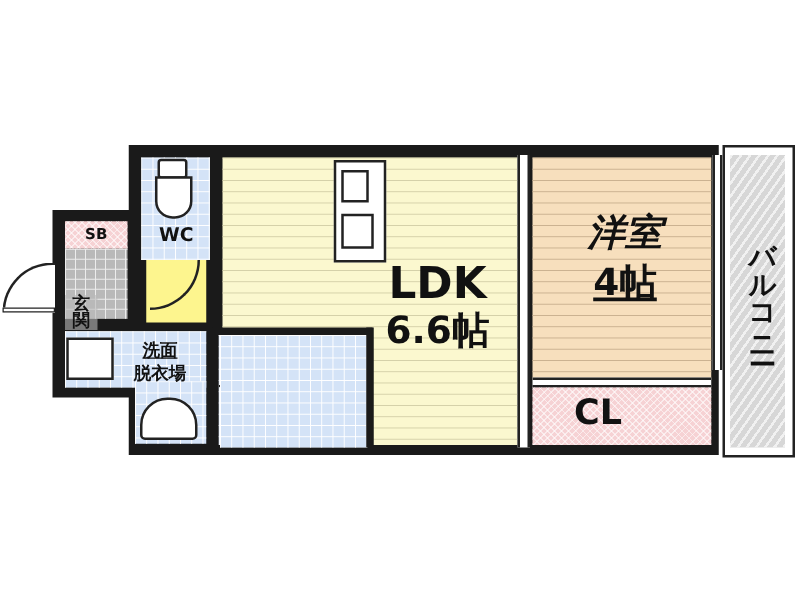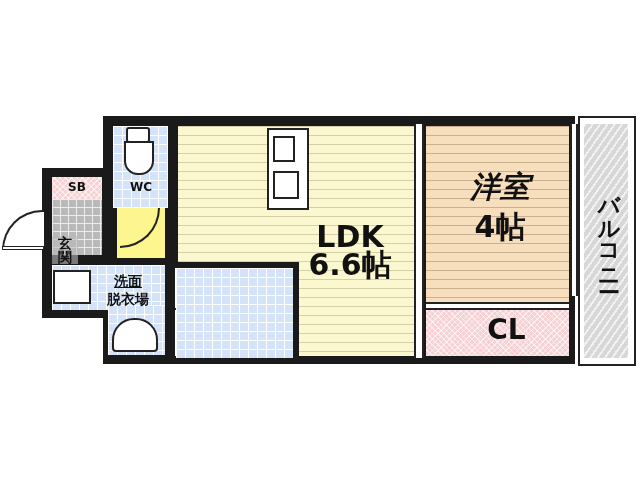--- a/index.html
+++ b/index.html
@@ -20,21 +20,21 @@
 <body>
 
 <div class="abs wall" style="left:103px;top:116px;width:472px;height:248px;"></div>
 <div class="abs wall" style="left:42px;top:168px;width:66px;height:150px;"></div>
 
 <div class="abs tile" style="left:113px;top:126px;width:55px;height:82px;"></div>
 <div class="abs yellow" style="left:117px;top:208px;width:48px;height:50px;"></div>
 <div class="abs" style="left:120px;top:208px;width:40px;height:40px;border-right:2px solid #222;border-bottom:2px solid #222;border-bottom-right-radius:40px;"></div>
 <div class="abs fixture" style="left:126px;top:127px;width:24px;height:16px;border-radius:3px;"></div>
 <div class="abs fixture" style="left:124px;top:141px;width:30px;height:34px;border-radius:0 0 14px 14px;"></div>
-<div class="abs lbl" style="left:118px;top:181px;width:46px;font-size:12px;">WC</div>
+<div class="abs lbl" style="left:118px;top:181px;width:46px;font-size:15px;">WC</div>
 
 <div class="abs pinkx" style="left:52px;top:177px;width:50px;height:22px;"></div>
 <div class="abs lbl" style="left:52px;top:181px;width:50px;font-size:12px;">SB</div>
 <div class="abs gtile" style="left:52px;top:199px;width:50px;height:56px;"></div>
 <div class="abs lbl" style="left:52px;top:236px;width:26px;font-size:14px;background:rgba(185,185,185,.6);">玄関</div>
 <div class="abs" style="left:2px;top:210px;width:42px;height:40px;border-top:2px solid #222;border-left:2px solid #222;border-top-left-radius:42px;background:#fff;"></div>
 <div class="abs" style="left:2px;top:246px;width:42px;height:4px;background:#fff;border:1px solid #222;"></div>
 
 <div class="abs tile" style="left:52px;top:265px;width:113px;height:45px;"></div>
 <div class="abs tile" style="left:108px;top:305px;width:57px;height:50px;"></div>
@@ -48,30 +48,30 @@
 <div class="abs lbl" style="left:178px;top:322px;width:58px;font-size:16px;">浴室</div>
 <div class="abs fixture" style="left:240px;top:270px;width:46px;height:80px;border-radius:6px;"></div>
 
 <div class="abs ldk" style="left:178px;top:126px;width:236px;height:230px;"></div>
 <div class="abs tile" style="left:176px;top:268px;width:118px;height:90px;"></div>
 <div class="abs" style="left:293px;top:262px;width:6px;height:96px;background:#1a1a1a;"></div>
 <div class="abs" style="left:170px;top:262px;width:128px;height:6px;background:#1a1a1a;"></div>
 <div class="abs fixture" style="left:267px;top:128px;width:42px;height:82px;"></div>
 <div class="abs fixture" style="left:273px;top:136px;width:22px;height:26px;"></div>
 <div class="abs fixture" style="left:273px;top:171px;width:26px;height:28px;"></div>
-<div class="abs lbl" style="left:310px;top:222px;width:80px;font-size:30px;">LDK</div>
+<div class="abs lbl" style="left:310px;top:210px;width:80px;font-size:35px;">LDK</div>
 <div class="abs lbl" style="left:300px;top:250px;width:100px;font-size:30px;">6.6帖</div>
 
 <div class="abs" style="left:414px;top:124px;width:10px;height:234px;background:#fff;border-left:2px solid #222;border-right:2px solid #222;"></div>
 
 <div class="abs yoshitsu" style="left:426px;top:126px;width:143px;height:178px;"></div>
 <div class="abs lbl" style="left:450px;top:172px;width:100px;font-size:30px;font-style:italic;">洋室</div>
-<div class="abs lbl" style="left:450px;top:212px;width:100px;font-size:30px;">4帖</div>
+<div class="abs lbl" style="left:450px;top:212px;width:100px;font-size:30px;text-decoration:underline;">4帖</div>
 <div class="abs" style="left:426px;top:302px;width:143px;height:8px;background:#fff;border-top:2px solid #222;border-bottom:2px solid #222;"></div>
 
 <div class="abs pinkx" style="left:426px;top:310px;width:143px;height:46px;"></div>
-<div class="abs lbl" style="left:430px;top:316px;width:153px;font-size:28px;">CL</div>
+<div class="abs lbl" style="left:402px;top:316px;width:153px;font-size:28px;">CL</div>
 
 <div class="abs" style="left:570px;top:124px;width:8px;height:172px;background:#fff;border-left:2px solid #222;border-right:2px solid #222;"></div>
 
 <div class="abs" style="left:578px;top:116px;width:58px;height:250px;background:#fff;border:2px solid #222;"></div>
 <div class="abs balc" style="left:584px;top:124px;width:44px;height:234px;"></div>
 <div class="abs lbl" style="left:592px;top:180px;width:28px;font-size:22px;writing-mode:vertical-rl;">バルコニー</div>
 
 </body></html>

